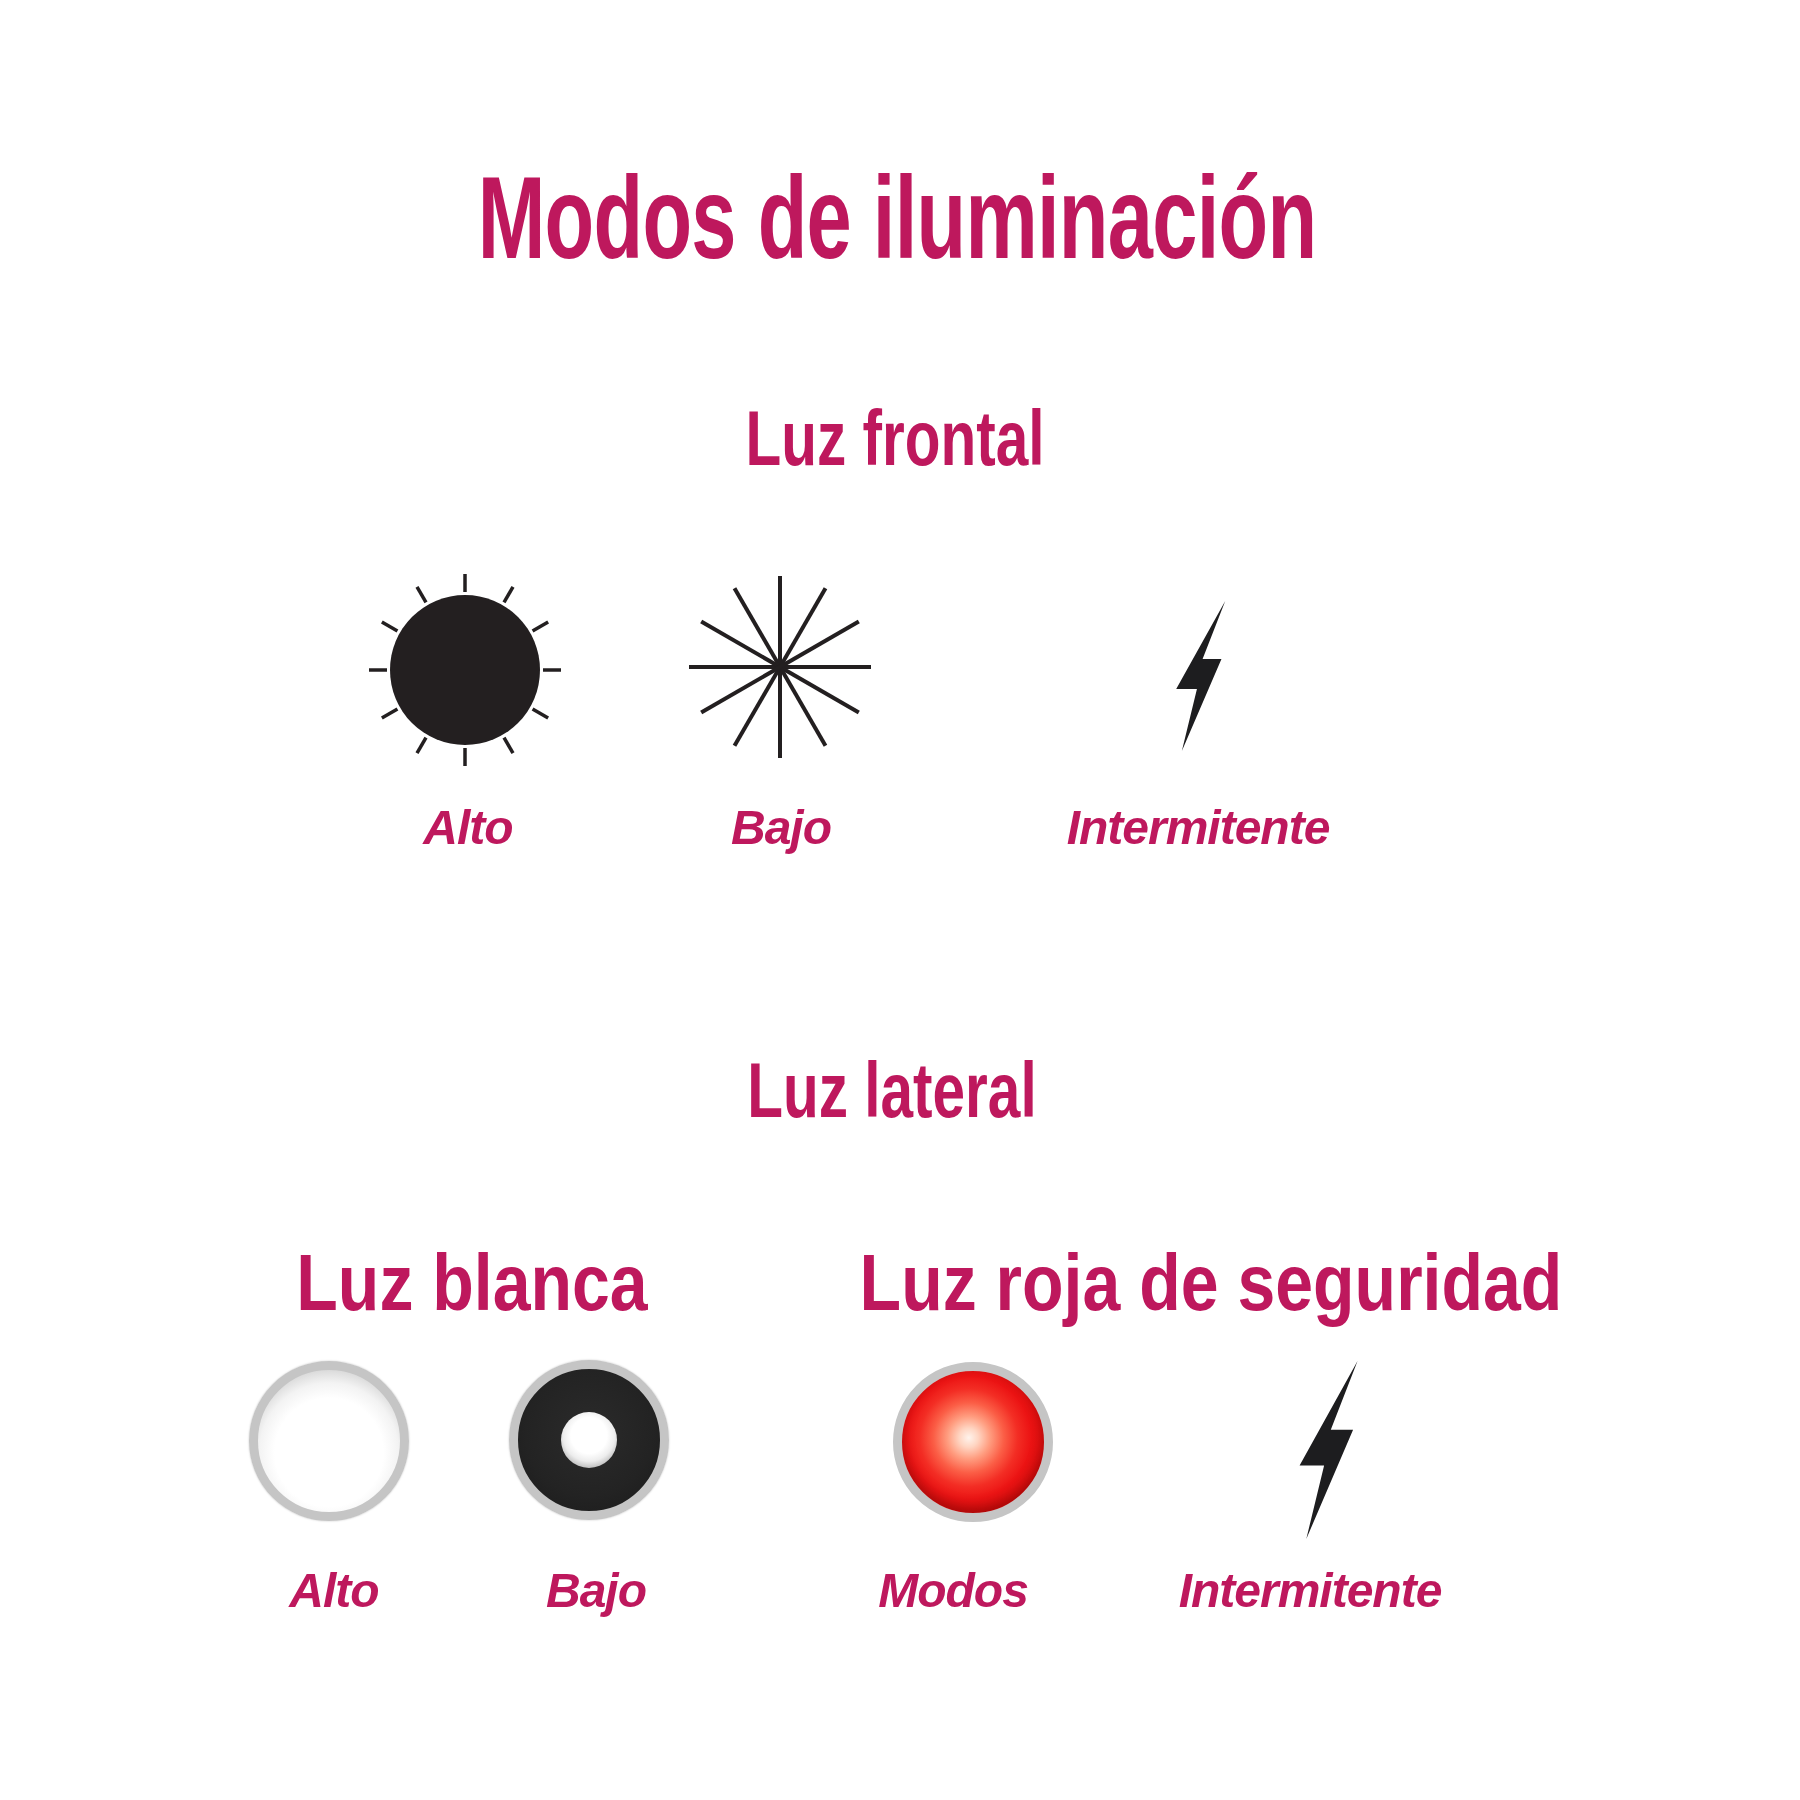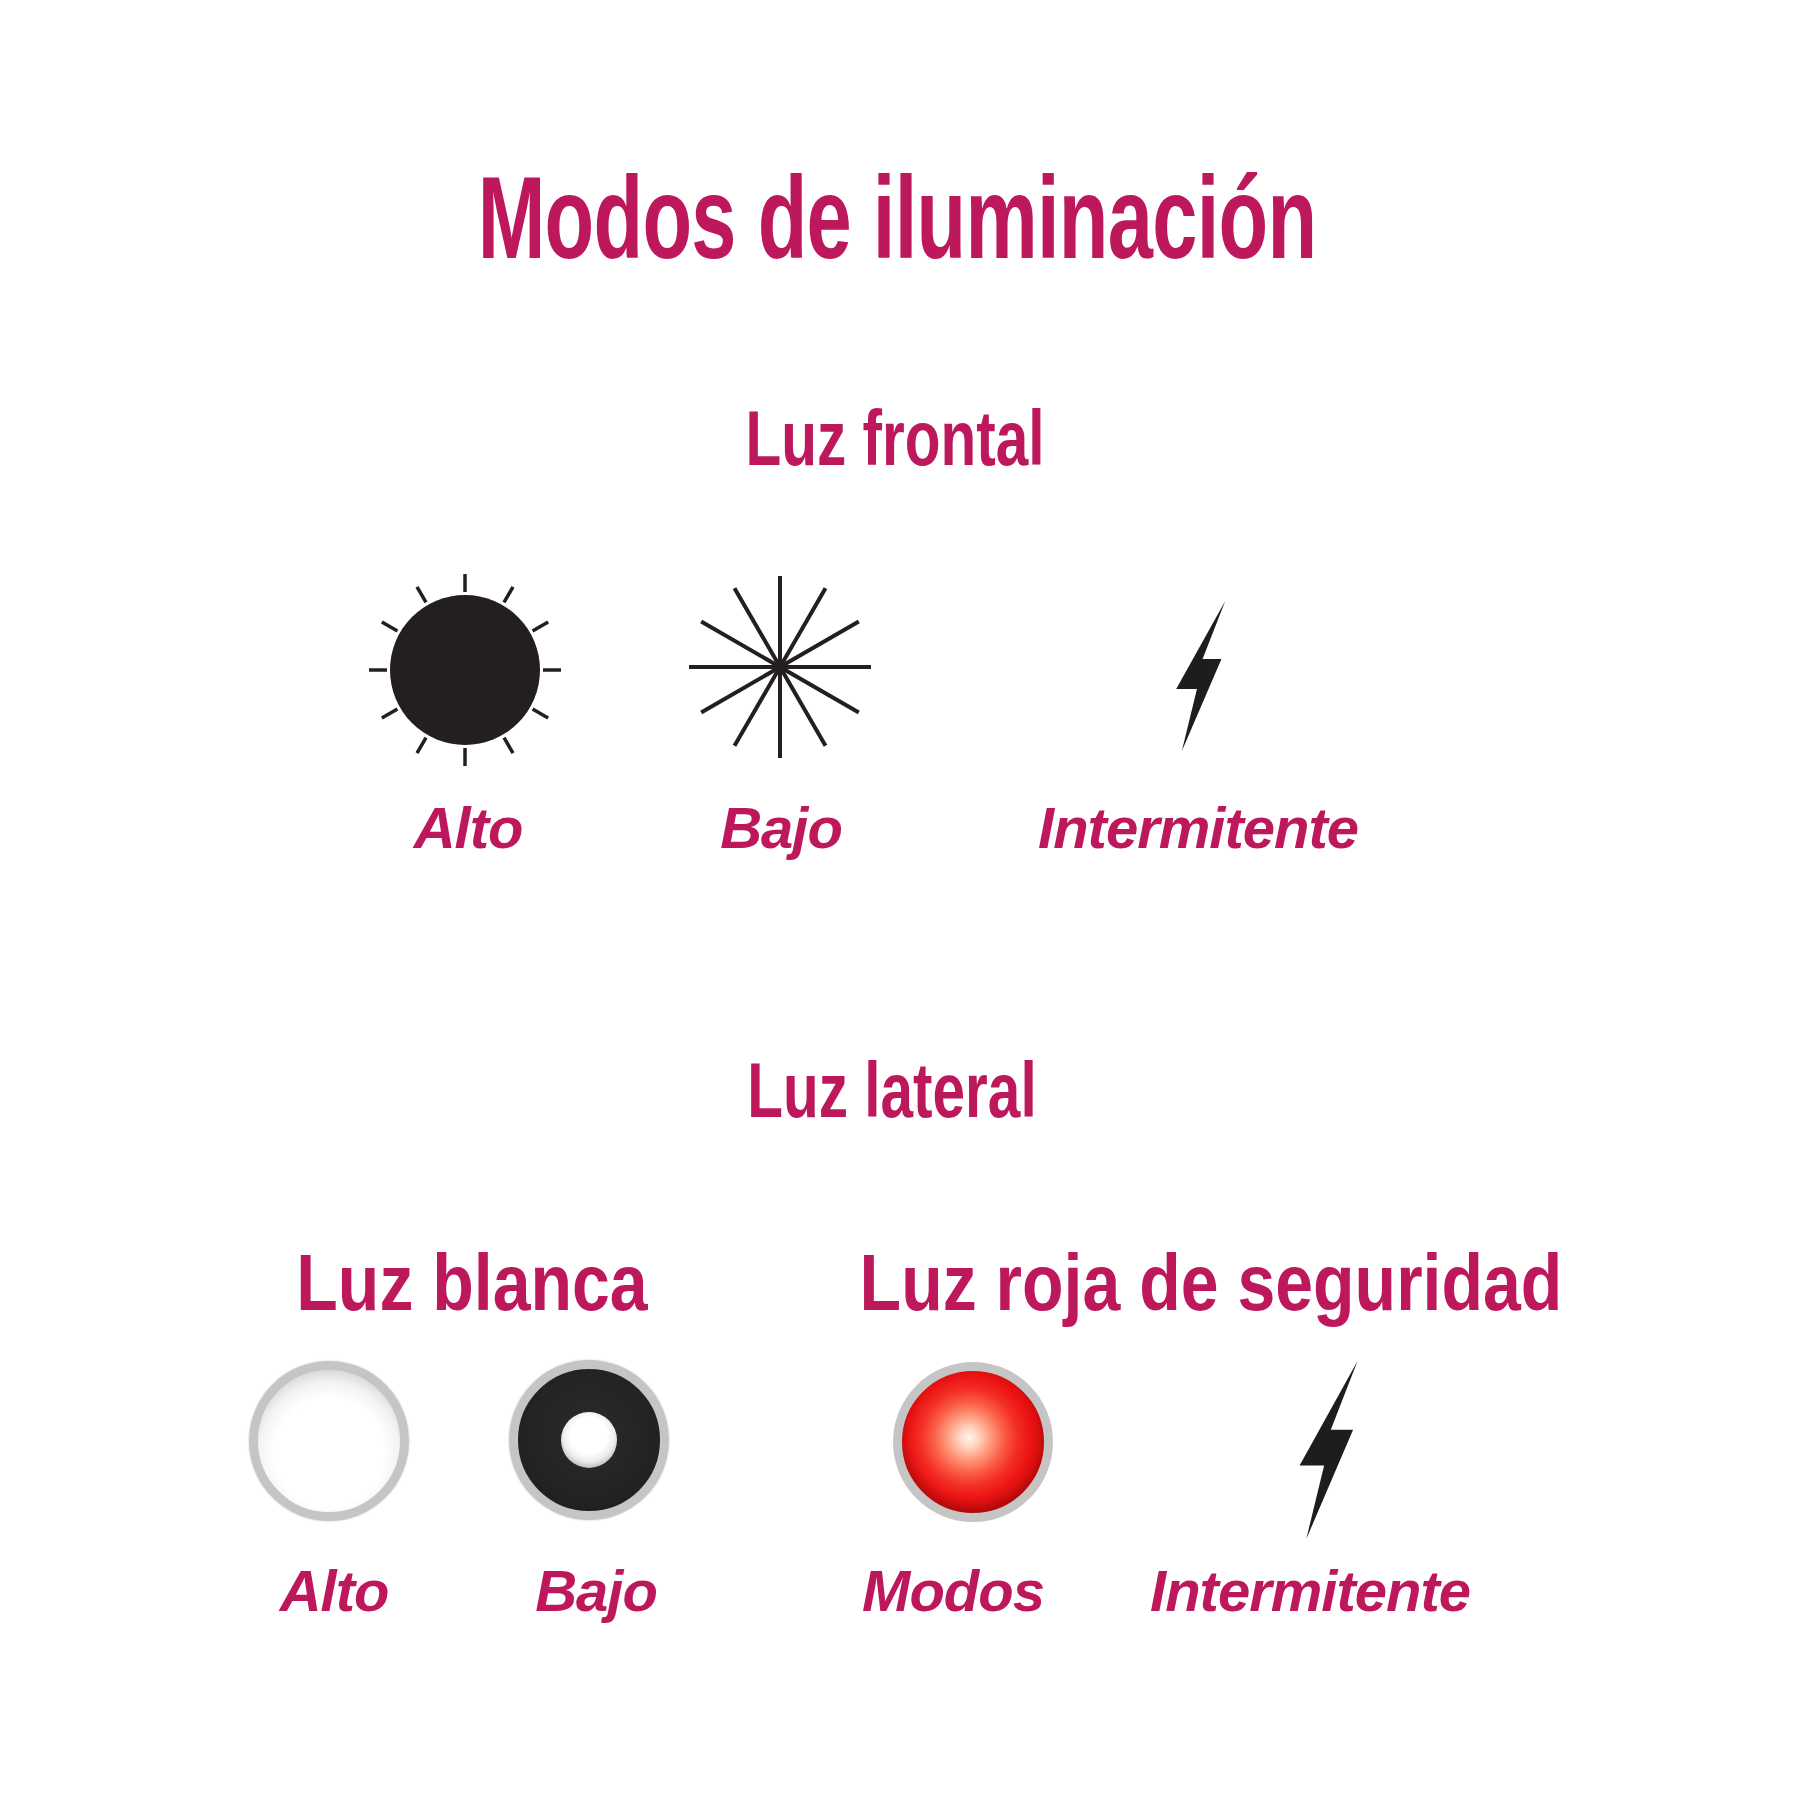--- a/index.html
+++ b/index.html
@@ -29,21 +29,21 @@
     font-size: 78px;
     font-weight: bold;
     transform: translate(-50%, -50%) scaleX(0.75);
   }
   .subheading {
     font-size: 80px;
     font-weight: bold;
     transform: translate(-50%, -50%) scaleX(0.85);
   }
   .mode-label {
-    font-size: 58px;
+    font-size: 48px;
     font-weight: bold;
     font-style: italic;
     letter-spacing: -1px;
   }
   .icon-wrap { display: block; }
   .icon-wrap svg { display: block; }
 
   
   .push-button {
     width: 160px;

